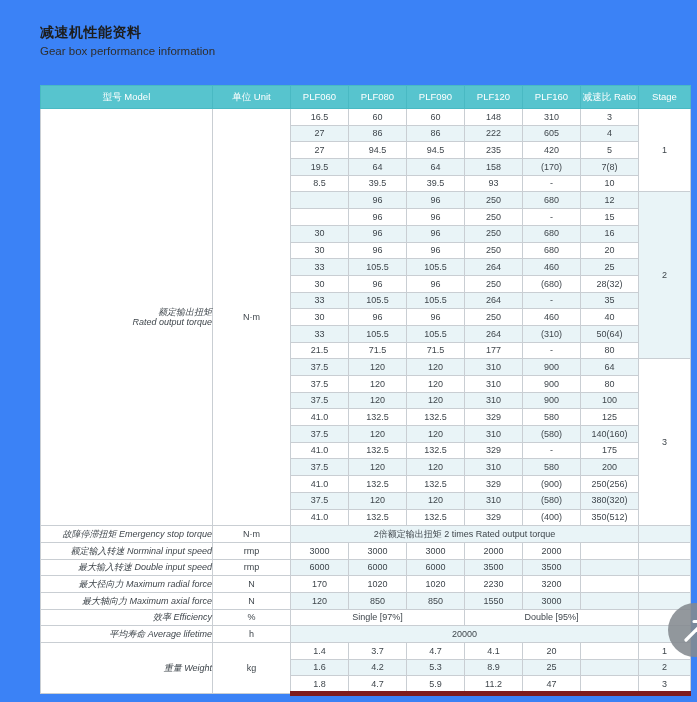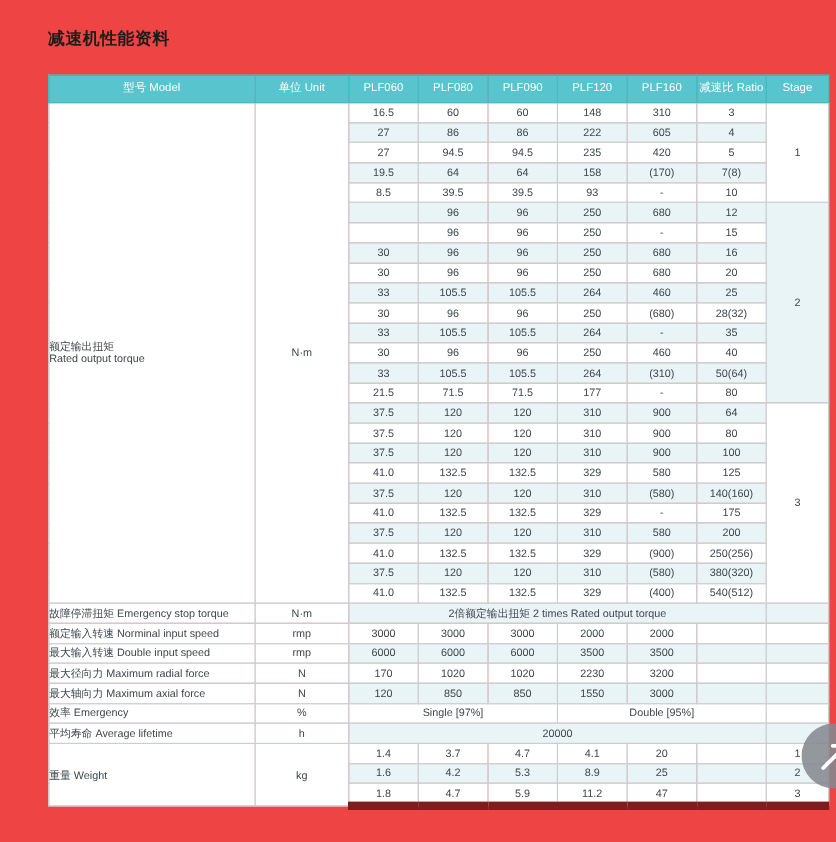--- a/index.html
+++ b/index.html
@@ -1,65 +1,66 @@
 <!DOCTYPE html>
 <html><head>
 <meta charset="utf-8">
 <style>
   html,body { margin:0; padding:0; background:#fff; }
   .page {
-    position:relative; width:697px; height:702px; background:#ef4444;
+    position:relative; width:697px; height:702px; background:#3b82f6;
     overflow:hidden; font-family:"Liberation Sans","DejaVu Sans",sans-serif;
     color:#222;
   }
   .title {
     position:absolute; left:40px; top:24px;
     font-size:14px; font-weight:bold; color:#1d1d1d; letter-spacing:0.5px;
   }
   .subtitle {
     position:absolute; left:40px; top:45px;
     font-size:11.5px; color:#2e2e2e;
   }
   table.perf {
-    position:absolute; left:40px; top:62px; width:650px;
+    position:absolute; left:40px; top:85px; width:650px;
     border-collapse:collapse; table-layout:fixed;
   }
   table.perf th {
     background:#57c4ce; color:#ffffff; font-weight:normal;
     font-size:9.5px; height:22px; padding:0; line-height:1;
     border:1px solid #49b9c3; text-align:center; vertical-align:middle;
   }
   table.perf td {
     border:1px solid #c9ced3; font-size:9px; color:#3f464c;
     text-align:center; vertical-align:middle; padding:0; line-height:1.15;
     height:15px; background:#ffffff;
   }
   table.perf tbody tr { height:16.7px; }
   table.perf tr.stripe td { background:#e9f4f7; }
   table.perf td.lab {
-    text-align:left; padding-left:0; background:#ffffff !important;
+    text-align:right; padding-left:20px; background:#ffffff !important;font-style:italic;
   }
   table.perf td.unit { background:#ffffff !important; }
   table.perf td.stage-w { background:#ffffff !important; }
   table.perf td.stage-b { background:#e9f4f7 !important; }
-  table.perf tr.last td { border-bottom:7px solid #7f1d1d; }
+  table.perf tr.last td { border-bottom:5px solid #7f1d1d; }
   .lab .zh { display:block; }
   .lab .en { display:block; }
   .fab {
     position:absolute; left:668px; top:603px; width:54px; height:54px;
     border-radius:50%; background:rgba(132,138,143,0.88);
     cursor:pointer;
   }
   .fab svg { position:absolute; left:0; top:0; }
 </style>
 </head>
 <body>
 
 <div class="page">
   <div class="title">减速机性能资料</div>
+  <div class="subtitle">Gear box performance information</div>
 
   <table class="perf" id="perf-table">
     <colgroup id="perf-cols">
         <col style="width: 172px;">
         <col style="width: 78px;">
         <col style="width: 58px;">
         <col style="width: 58px;">
         <col style="width: 58px;">
         <col style="width: 58px;">
         <col style="width: 58px;">
@@ -279,21 +280,21 @@
           <td>310</td>
           <td>(580)</td>
           <td>380(320)</td>
         </tr>
         <tr>
           <td>41.0</td>
           <td>132.5</td>
           <td>132.5</td>
           <td>329</td>
           <td>(400)</td>
-          <td>540(512)</td>
+          <td>350(512)</td>
         </tr>
         <tr class="stripe">
           <td class="lab">故障停滞扭矩 Emergency stop torque</td>
           <td class="unit">N·m</td>
           <td colspan="6">2倍额定输出扭矩  2 times Rated output torque</td>
           <td></td>
         </tr>
         <tr>
           <td class="lab">额定输入转速 Norminal input speed</td>
           <td class="unit">rmp</td>
@@ -332,21 +333,21 @@
           <td class="unit">N</td>
           <td>120</td>
           <td>850</td>
           <td>850</td>
           <td>1550</td>
           <td>3000</td>
           <td></td>
           <td></td>
         </tr>
         <tr>
-          <td class="lab">效率 Emergency</td>
+          <td class="lab">效率 Efficiency</td>
           <td class="unit">%</td>
           <td colspan="3">Single [97%]</td>
           <td colspan="3">Double [95%]</td>
           <td></td>
         </tr>
         <tr class="stripe">
           <td class="lab">平均寿命 Average lifetime</td>
           <td class="unit">h</td>
           <td colspan="6">20000</td>
           <td></td>

